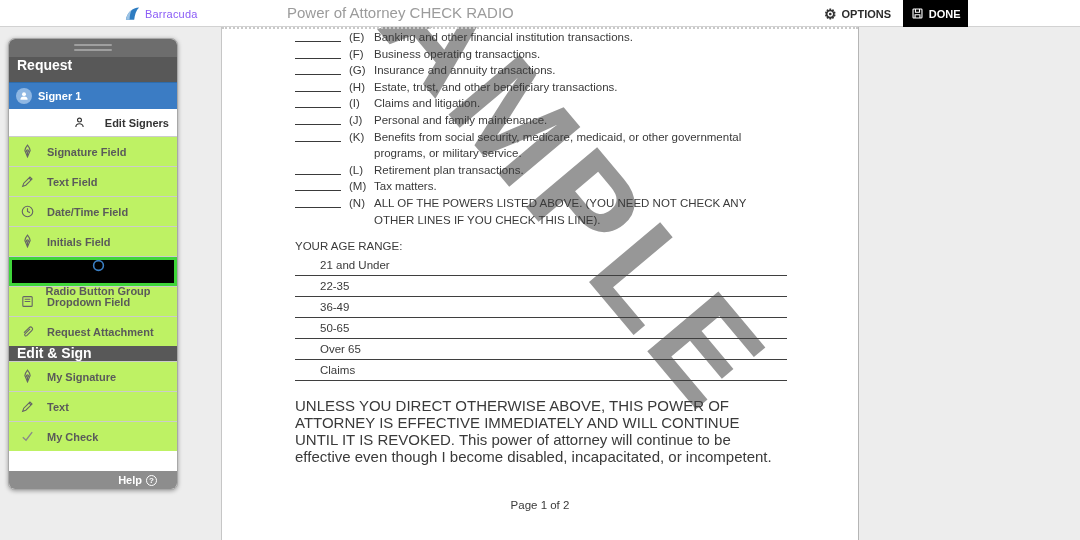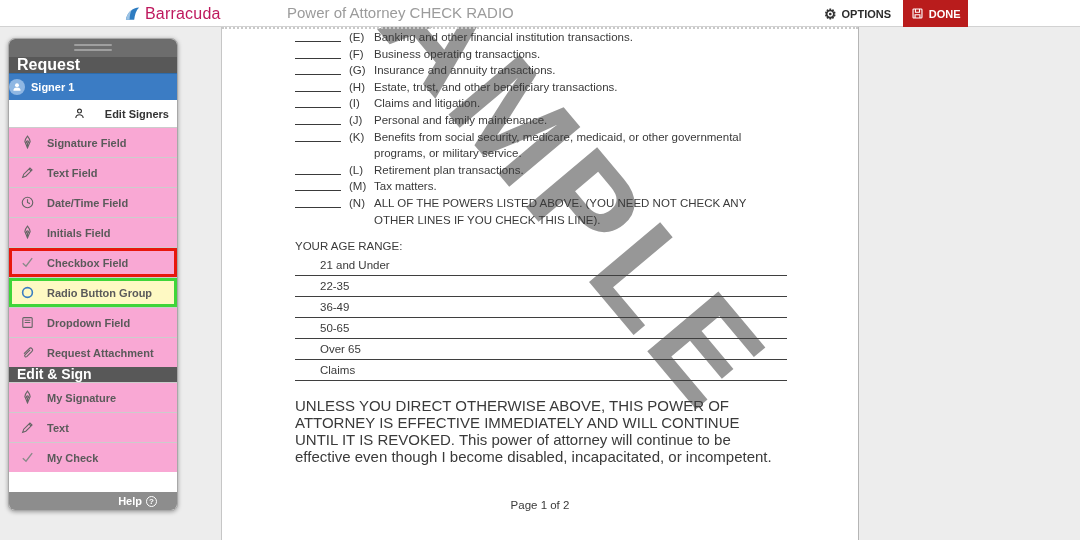--- a/index.html
+++ b/index.html
@@ -4,21 +4,21 @@
 <style>
   * { box-sizing: border-box; margin: 0; padding: 0; }
   html,body { width:1080px; height:540px; overflow:hidden;
     font-family:"Liberation Sans", sans-serif; background:#eeeeee; }
 
   
   .app-header { position:relative; height:27px; background:#fff;
     border-bottom:1px solid #d2d2d2; z-index:10; }
   .brand { position:absolute; left:124px; top:0; height:27px;
     display:flex; align-items:center; gap:4px; }
-  .brand-name { font-size:16px; color:#be185d; letter-spacing:.2px;text-align:center; }
+  .brand-name { font-size:11px; color:#8b5cf6; letter-spacing:.2px;text-align:center; }
   .page-title { position:absolute; left:287px; top:0; line-height:26px;
     font-size:15px; color:#9b9b9b; white-space:nowrap; }
   .hdr-right { position:absolute; left:812px; top:0; height:27px;
     display:flex; align-items:stretch; }
   .options-btn { display:flex; align-items:center; gap:5px; padding:0 12px;
     font-size:11px; font-weight:bold; color:#2b2b2b; cursor:pointer; }
   .gear { font-size:14px; color:#333; line-height:1; }
   .done-btn { width:65px; display:flex; align-items:center; justify-content:center;
     gap:5px; color:#fff; font-size:11px; font-weight:bold; cursor:pointer; }
 
@@ -54,34 +54,34 @@
   .page-num { position:absolute; left:0; right:0; top:472px; z-index:1;
     text-align:center; font-size:11.5px; color:#3a3a3a; }
 
   
   .palette { position:absolute; left:8px; top:11px; width:170px; z-index:5;
     background:#fff; border:1px solid #a8a8a8; border-radius:7px;
     box-shadow:0 1px 4px rgba(0,0,0,.35); overflow:hidden;
     display:flex; flex-direction:column; }
   .handle { height:18px; background:#6d6d6d; padding-top:5px; }
   .grip { width:38px; height:2px; background:#9f9f9f; margin:0 auto 3px; border-radius:1px; }
-  .sec-hdr { height:16px; background:#585858; color:#fff; font-size:16px;
+  .sec-hdr { height:25px; background:#585858; color:#fff; font-size:14px;
     font-weight:bold; line-height:16px; padding-left:8px; }
   .signer-row { height:27px; display:flex; align-items:center; gap:6px;
-    padding-left:0; color:#fff; font-size:11px; font-weight:bold;
+    padding-left:7px; color:#fff; font-size:11px; font-weight:bold;
     border-top:1px solid #2e6cab; cursor:pointer; }
   .avatar { width:16px; height:16px; border-radius:50%; background:#8fb7e3;
     display:flex; align-items:center; justify-content:center; }
   .edit-signers { height:27px; display:flex; align-items:center;
     justify-content:flex-end; gap:19px; padding-right:8px; background:#fff;
     font-size:11px; font-weight:bold; color:#333; cursor:pointer; }
   .tool-row { height:30px; display:flex; align-items:center; gap:11px;
-    padding-left:10px; border-top:1px solid #cccccc; background:#f9a8d4;
+    padding-left:10px; border-top:1px solid #cccccc; background:#bef264;
     font-size:11px; font-weight:bold; color:#5a5a5a; cursor:pointer; }
-  .tool-row.active { background:#fef9c3; }
+  .tool-row.active { background:#000000;flex-direction:column; }
   .icn { width:17px; height:17px; flex:none; display:flex;
     align-items:center; justify-content:center; }
   .help-footer { height:18px; background:#8d8d8d; display:flex; align-items:center;
     justify-content:flex-end; gap:4px; padding-right:20px; color:#fff;
     font-size:11px; font-weight:bold; cursor:pointer;margin-top:20px; }
   .qmark { width:11px; height:11px; border:1px solid #fff; border-radius:50%;
     font-size:8px; line-height:10px; text-align:center; font-weight:bold; }
 </style>
 </head>
 <body>
@@ -95,21 +95,21 @@
       </svg>
     </span>
     <span class="brand-name">Barracuda</span>
   </div>
   <div class="page-title">Power of Attorney CHECK RADIO</div>
   <div class="hdr-right">
     <div class="options-btn">
       <span class="gear">⚙</span>
       <span>OPTIONS</span>
     </div>
-    <div class="done-btn" id="done-btn" style="background: #b91c1c;">
+    <div class="done-btn" id="done-btn" style="background: #000000;">
       <span class="icn" style="width:13px;height:13px;">
         <svg width="13" height="13" viewBox="0 0 16 16" fill="none" stroke="#fff" stroke-width="1.4">
           <rect x="2.5" y="2.5" width="11" height="11" rx="1"></rect>
           <path d="M5.5 2.5 V6.5 H10.5 V2.5"></path>
           <path d="M5 13.5 V9.5 H11 V13.5"></path>
         </svg>
       </span>
       <span>DONE</span>
     </div>
   </div>
@@ -243,28 +243,20 @@
         <div class="tool-row">
           <span class="icn">
             <svg width="15" height="15" viewBox="0 0 16 16" fill="none" stroke="#666" stroke-width="1.2">
               <path d="M8 1.2 C9.6 3.2 10.8 5 10.8 7 L8 13.6 L5.2 7 C5.2 5 6.4 3.2 8 1.2 Z"></path>
               <circle cx="8" cy="7.4" r="1.1"></circle>
               <path d="M8 8.5 V13.6"></path>
             </svg>
           </span>
           <span>Initials Field</span>
         </div>
-        <div class="tool-row" style="box-shadow: rgb(232, 23, 13) 0px 0px 0px 3px inset;">
-          <span class="icn">
-            <svg width="15" height="15" viewBox="0 0 16 16" fill="none" stroke="#8a8a8a" stroke-width="1.5">
-              <path d="M3 8.8 L6.4 12 L13 3.4"></path>
-            </svg>
-          </span>
-          <span>Checkbox Field</span>
-        </div>
         <div class="tool-row active" style="box-shadow: rgb(63, 213, 57) 0px 0px 0px 3px inset;">
           <span class="icn">
             <svg width="15" height="15" viewBox="0 0 16 16" fill="none" stroke="#3a7ec2" stroke-width="1.7">
               <circle cx="8" cy="8" r="5.2"></circle>
             </svg>
           </span>
           <span>Radio Button Group</span>
         </div>
         <div class="tool-row">
           <span class="icn">

